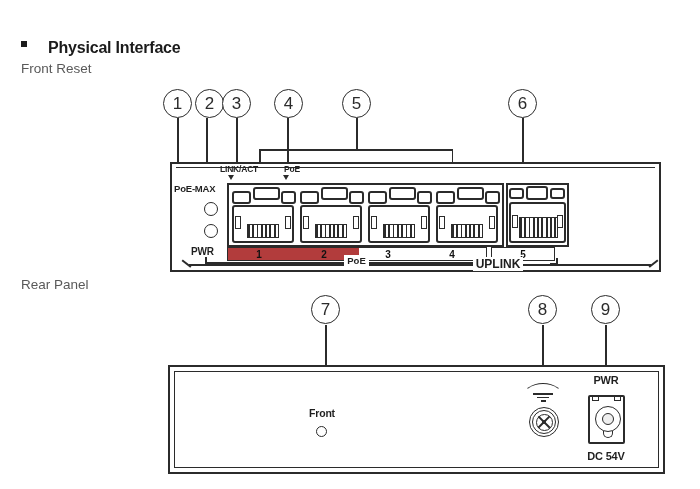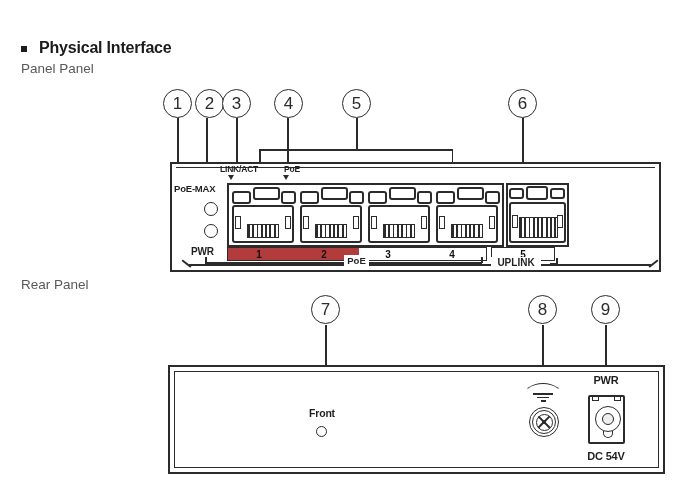--- a/index.html
+++ b/index.html
@@ -3,21 +3,21 @@
 <meta charset="utf-8">
 <style>
   * { box-sizing: border-box; margin: 0; padding: 0; }
   html,body { background:#ffffff; }
   .canvas {
     position: relative; width: 700px; height: 489px; background: #fff;
     font-family: "Liberation Sans", sans-serif; color: #2b2b2b; overflow: hidden;
   }
   .abs { position: absolute; }
   .ln { position: absolute; background: #2b2b2b; }
-  .title-row { position:absolute; left:21px; top:39px; display:flex; align-items:center; gap:12px; }
+  .title-row { position:absolute; left:21px; top:39px; display:flex; gap:21px; }
   .bullet { width:6px; height:6px; background:#1b1b1b; margin-top:2px; }
   .title { font-size:16px; font-weight:bold; color:#1b1b1b; letter-spacing:-0.2px; }
   .panel-label { position:absolute; font-size:13.5px; color:#595959; }
   .callout {
     position:absolute; width:29px; height:29px; border:1.8px solid #2b2b2b; border-radius:50%;
     display:flex; align-items:center; justify-content:center; font-size:17px; background:#fff;
   }
   .dev { position:absolute; font-weight:bold; color:#1f1f1f; letter-spacing:-0.2px; }
   .panel-box { position:absolute; border:2px solid #2b2b2b; background:#fff; }
   .block { position:absolute; border:2px solid #2b2b2b; background:#fff; }
@@ -39,21 +39,21 @@
 </style>
 </head>
 <body>
 
 <div class="canvas">
 
   <div class="title-row">
     <div class="bullet"></div>
     <div class="title">Physical Interface</div>
   </div>
-  <div class="panel-label" style="left:21px; top:61px;">Panel Panel</div>
+  <div class="panel-label" style="left:21px; top:61px;">Front Reset</div>
   <div class="panel-label" style="left:21px; top:277px;">Rear Panel</div>
 
   <div class="callout" style="left:163px; top:89px;">1</div>
   <div class="callout" style="left:195px; top:89px;">2</div>
   <div class="callout" style="left:222px; top:89px;">3</div>
   <div class="callout" style="left:274px; top:89px;">4</div>
   <div class="callout" style="left:342px; top:89px;">5</div>
   <div class="callout" style="left:508px; top:89px;">6</div>
 
   <div class="ln" style="left:177px; top:118px; width:1.5px; height:113px;"></div>
@@ -150,21 +150,21 @@
   </div>
 
   <div class="ln" style="left:205px; top:257px; width:1.5px; height:6px;"></div>
   <div class="ln" style="left:205px; top:262px; width:139px; height:1.5px;"></div>
   <div class="brtxt" style="left:344px; top:255px; width:25px; font-size:9.5px;">PoE</div>
   <div class="ln" style="left:369px; top:262px; width:113px; height:1.5px;"></div>
   <div class="ln" style="left:481px; top:257px; width:1.5px; height:6px;"></div>
 
   <div class="ln" style="left:491px; top:258px; width:1.5px; height:6px;"></div>
   <div class="ln" style="left:491px; top:263px; width:9px; height:1.5px;"></div>
-  <div class="brtxt" style="left:491px; top:257px; width:50px; font-size:10px;">UPLINK</div>
+  <div class="brtxt" style="left:473px; top:257px; width:50px; font-size:12px;">UPLINK</div>
   <div class="ln" style="left:550px; top:263px; width:7px; height:1.5px;"></div>
   <div class="ln" style="left:556px; top:258px; width:1.5px; height:6px;"></div>
 
   <div class="callout" style="left:311px; top:295px;">7</div>
   <div class="callout" style="left:528px; top:295px;">8</div>
   <div class="callout" style="left:591px; top:295px;">9</div>
 
   <div class="ln" style="left:325px; top:325px; width:1.5px; height:82px;"></div>
   <div class="ln" style="left:542px; top:325px; width:1.5px; height:68px;"></div>
   <div class="ln" style="left:605px; top:325px; width:1.5px; height:50px;"></div>

